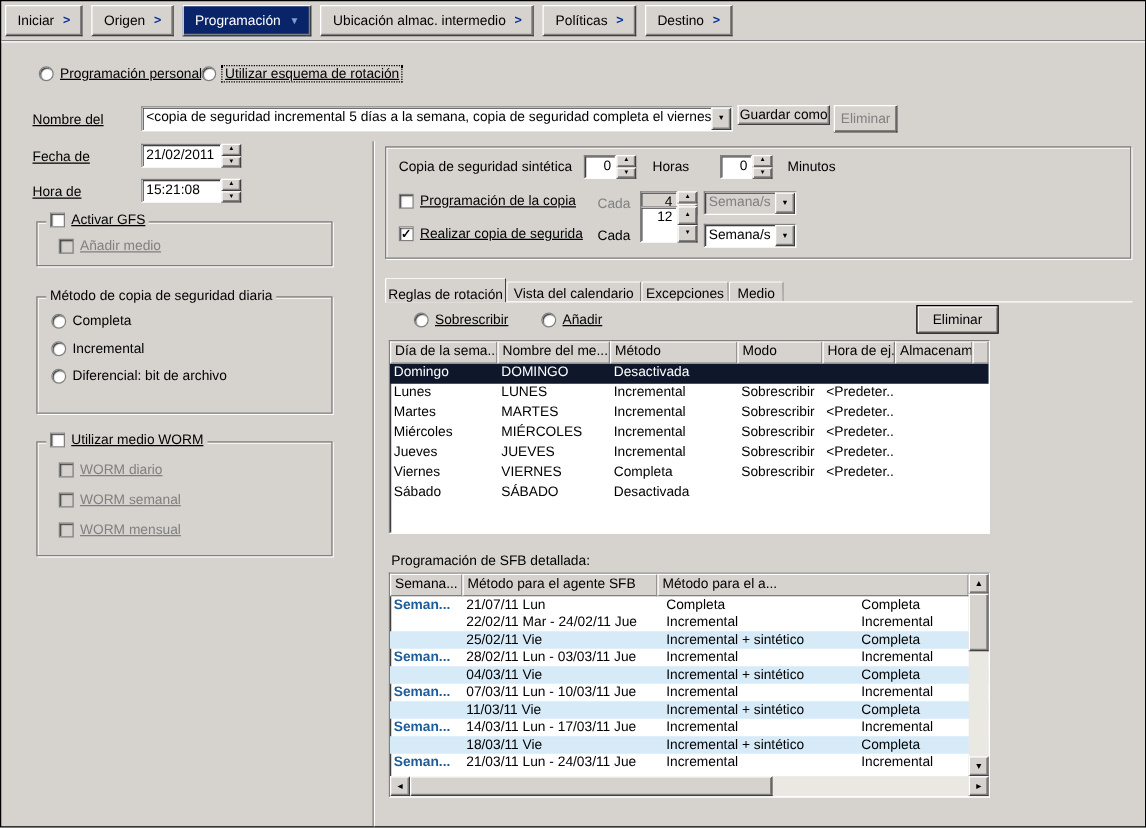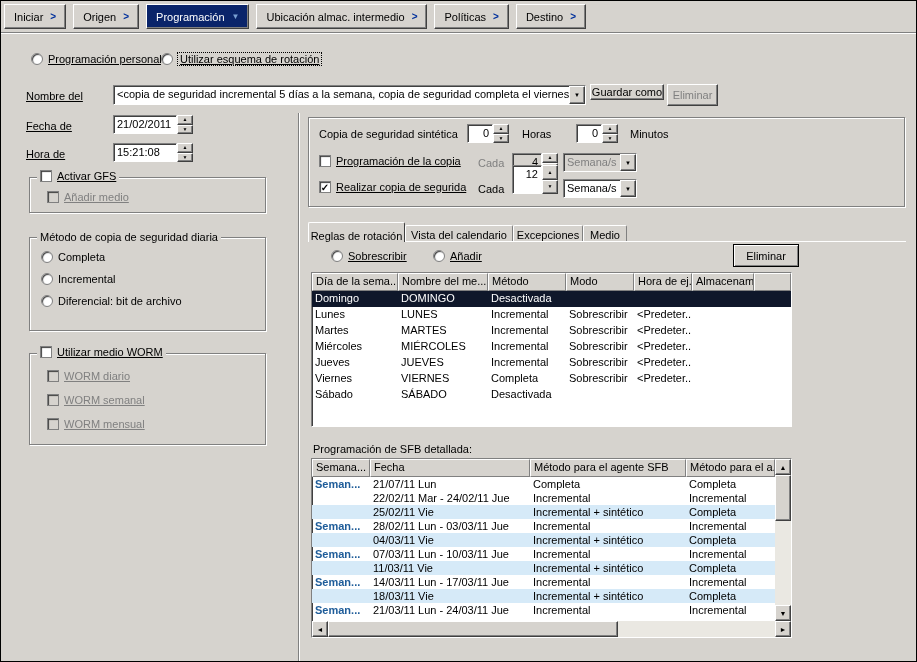--- a/index.html
+++ b/index.html
@@ -49,21 +49,21 @@
   
   .listview{position:absolute;background:#fff;border:1px solid;border-color:#808080 #fff #fff #808080;box-shadow:inset 1px 1px 0 #404040;overflow:hidden}
   .lvh{display:flex;height:18px}
   .th{background:#d6d3ce;border:1px solid;border-color:#fff #808080 #808080 #fff;padding:1px 3px;overflow:hidden;white-space:nowrap}
   .lr{display:flex;height:16px;line-height:15px}
   .sr{display:flex;height:14px;line-height:14px;}
   .td{padding:0 3px;overflow:hidden;white-space:nowrap}
   .sel{background:#0f172a;color:#fff}
   .alt{background:#d6eaf8}
   .wk{font-weight:bold;color:#1e5c99}
-  .rc0{width:86px}.rc1{width:90px}.rc2{width:78px}.rc3{width:68px}.rc4{width:58px}.rc5{width:62px}.rcf{flex:1}
+  .rc0{width:86px}.rc1{width:90px}.rc2{width:102px}.rc3{width:68px}.rc4{width:58px}.rc5{width:62px}.rcf{flex:1}
   .sc0{width:58px}.sc1{width:160px}.sc2{width:156px}.scf{flex:1}
   
   .vsc{position:absolute;top:0;right:0;width:16px;bottom:16px;background:#eae8e2}
   .hsc{position:absolute;left:0;right:0;bottom:0;height:16px;background:#eae8e2}
   .scb{position:absolute;width:16px;height:16px;display:flex;align-items:center;justify-content:center;font-size:7px;color:#000}
   .focusbox{outline:1px dotted #000;padding:0 2px}
 </style>
 </head>
 <body>
 
@@ -356,21 +356,20 @@
       <div class="td rc3"></div>
       <div class="td rc4"></div>
       <div class="td rcf"></div>
     </div>
   </div>
 
   <span class="t" style="left:312px;top:442px">Programación de SFB detallada:</span>
   <div class="listview" style="left:310px;top:457px;width:481px;height:180px">
     <div class="lvh" style="margin-right:16px">
       <div class="th sc0">Semana...</div>
-      <div class="th sc1">Fecha</div>
       <div class="th sc2">Método para el agente SFB</div>
       <div class="th scf">Método para el a...</div>
     </div>
     <div class="sr">
       <div class="td sc0 wk">Seman...</div>
       <div class="td sc1">21/07/11 Lun</div>
       <div class="td sc2">Completa</div>
       <div class="td scf">Completa</div>
     </div>
     <div class="sr">

